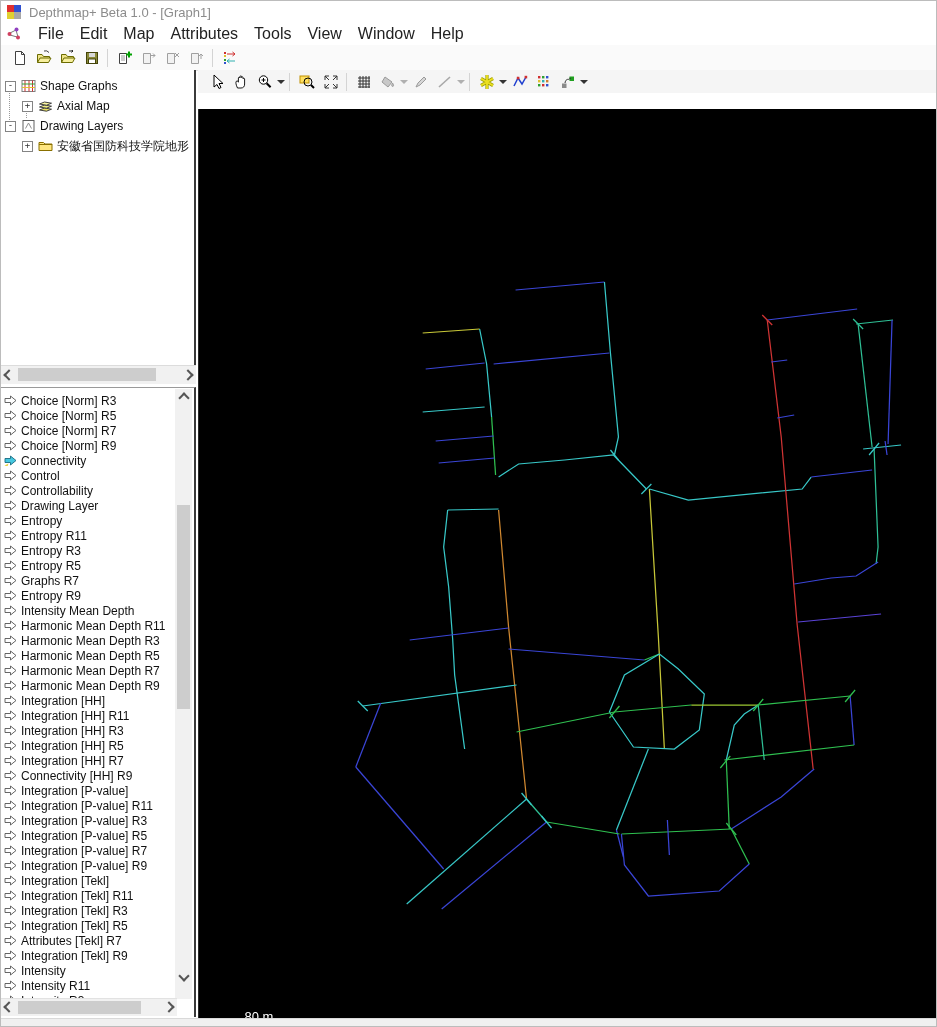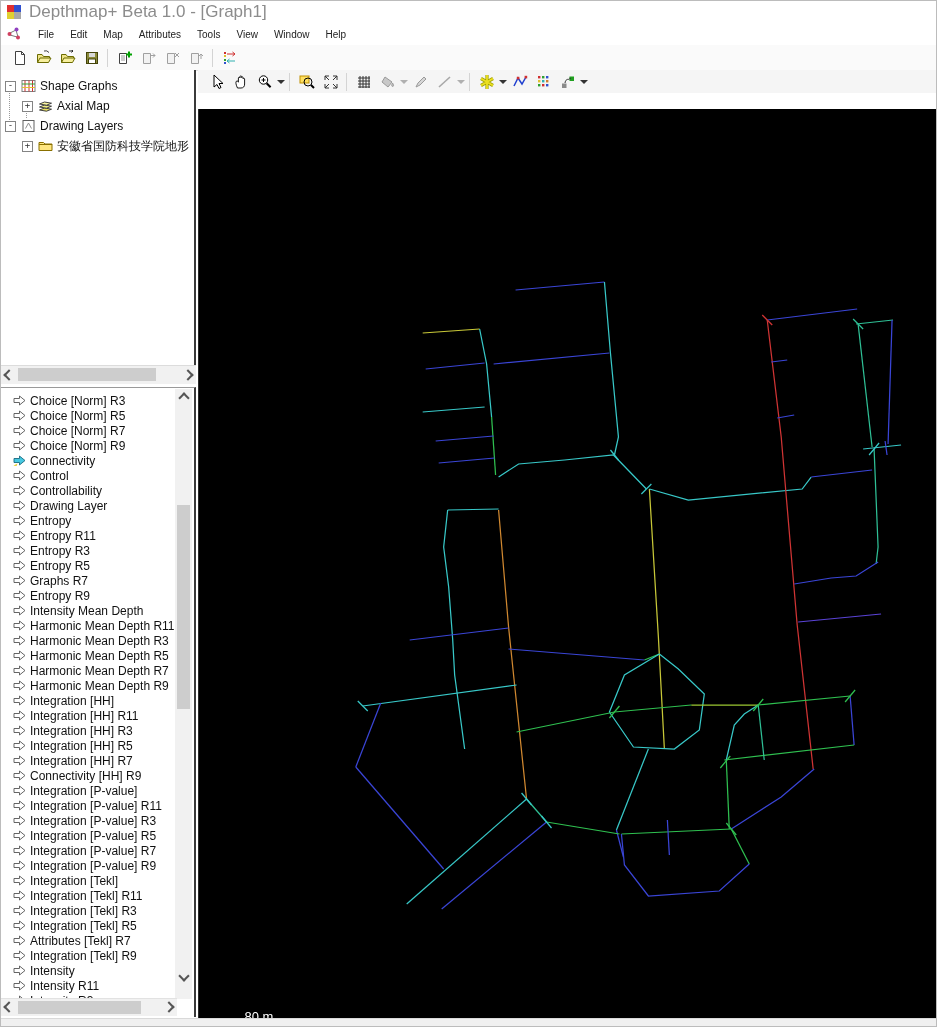--- a/index.html
+++ b/index.html
@@ -1,41 +1,41 @@
 <!DOCTYPE html>
 <html><head>
 <meta charset="utf-8">
 <style>
   html,body{margin:0;padding:0;background:#fff;}
   .app{position:relative;width:937px;height:1027px;overflow:hidden;
        font-family:"Liberation Sans",sans-serif;background:#fff;border:1px solid #bcbcbc;box-sizing:border-box;}
   
   .titlebar{position:absolute;left:0;top:0;width:100%;height:22px;background:#fff;display:flex;align-items:center;}
   .titlebar .appicon{margin-left:5px;width:16px;height:16px;}
-  .titlebar .title{margin-left:7px;font-size:17px;color:#8c8c8c;}
+  .titlebar .title{margin-left:7px;font-size:13px;color:#8c8c8c;}
   
   .menubar{position:absolute;left:0;top:22px;width:100%;height:22px;background:#fff;display:flex;align-items:center;border-bottom:1px solid #e6e6e6;}
   .menubar .menuicon{margin-left:5px;width:16px;height:16px;}
-  .menu-item{margin-left:16px;font-size:10px;color:#222;cursor:default;}
+  .menu-item{margin-left:16px;font-size:16px;color:#222;cursor:default;}
   
   .toolbar1{position:absolute;left:0;top:44px;width:100%;height:25px;background:#fafafa;border-bottom:1px solid #e0e0e0;display:flex;align-items:center;}
   .tbtn{width:22px;height:20px;display:inline-flex;align-items:center;justify-content:center;margin-left:2px;}
   .sep{width:1px;height:18px;background:#d4d4d4;margin:0 4px;display:inline-block;}
   .caret{width:0;height:0;border-left:4px solid transparent;border-right:4px solid transparent;border-top:4px solid #333;margin-left:1px;display:inline-block;}
   .caret.dis{border-top-color:#b0b0b0;}
   .toolbar2{position:absolute;left:197px;top:69px;width:740px;height:23px;background:#f5f5f5;display:flex;align-items:center;}
   
   .tree-panel{position:absolute;left:0;top:69px;width:195px;height:295px;background:#fff;border-right:2px solid #3a3a3a;box-sizing:border-box;overflow:hidden;}
   .tree-row{position:relative;height:20px;display:flex;align-items:center;white-space:nowrap;font-size:12px;color:#111;}
   .expander{width:9px;height:9px;border:1px solid #848484;background:#fff;font-size:9px;line-height:7px;text-align:center;color:#333;flex:none;font-family:"DejaVu Sans Mono",monospace;}
   .tree-row .ticon{width:17px;height:16px;margin:0 3px 0 4px;flex:none;}
   .guide{position:absolute;border-left:1px dotted #9a9a9a;width:0;}
   .tree-hscroll{position:absolute;left:0;top:364px;width:195px;height:18px;background:#f1f1f1;border-top:1px solid #dcdcdc;}
   .list-panel{position:absolute;left:0;top:386px;width:195px;height:630px;background:#fff;border-right:2px solid #3a3a3a;border-top:1px solid #9a9a9a;box-sizing:border-box;overflow:hidden;}
-  .list-rows{position:absolute;left:0;top:5px;width:176px;padding-left:9px;}
+  .list-rows{position:absolute;left:0;top:5px;width:176px;}
   .list-row{height:15px;display:flex;align-items:center;white-space:nowrap;font-size:12px;color:#111;}
   .list-row svg{margin:0 4px 0 3px;flex:none;}
   
   .vscroll{position:absolute;right:2px;top:1px;width:17px;height:610px;background:#f1f1f1;}
   .vthumb{position:absolute;left:2px;width:13px;background:#cdcdcd;}
   .hscroll-thumb{position:absolute;top:2px;height:13px;background:#cdcdcd;}
   .chev{display:inline-block;width:6px;height:6px;border-left:2px solid #555;border-bottom:2px solid #555;}
   .chev.up{transform:rotate(135deg);}  .chev.down{transform:rotate(-45deg);}
   .chev.left{transform:rotate(45deg);} .chev.right{transform:rotate(-135deg);}
   .sbtn{position:absolute;display:flex;align-items:center;justify-content:center;}

